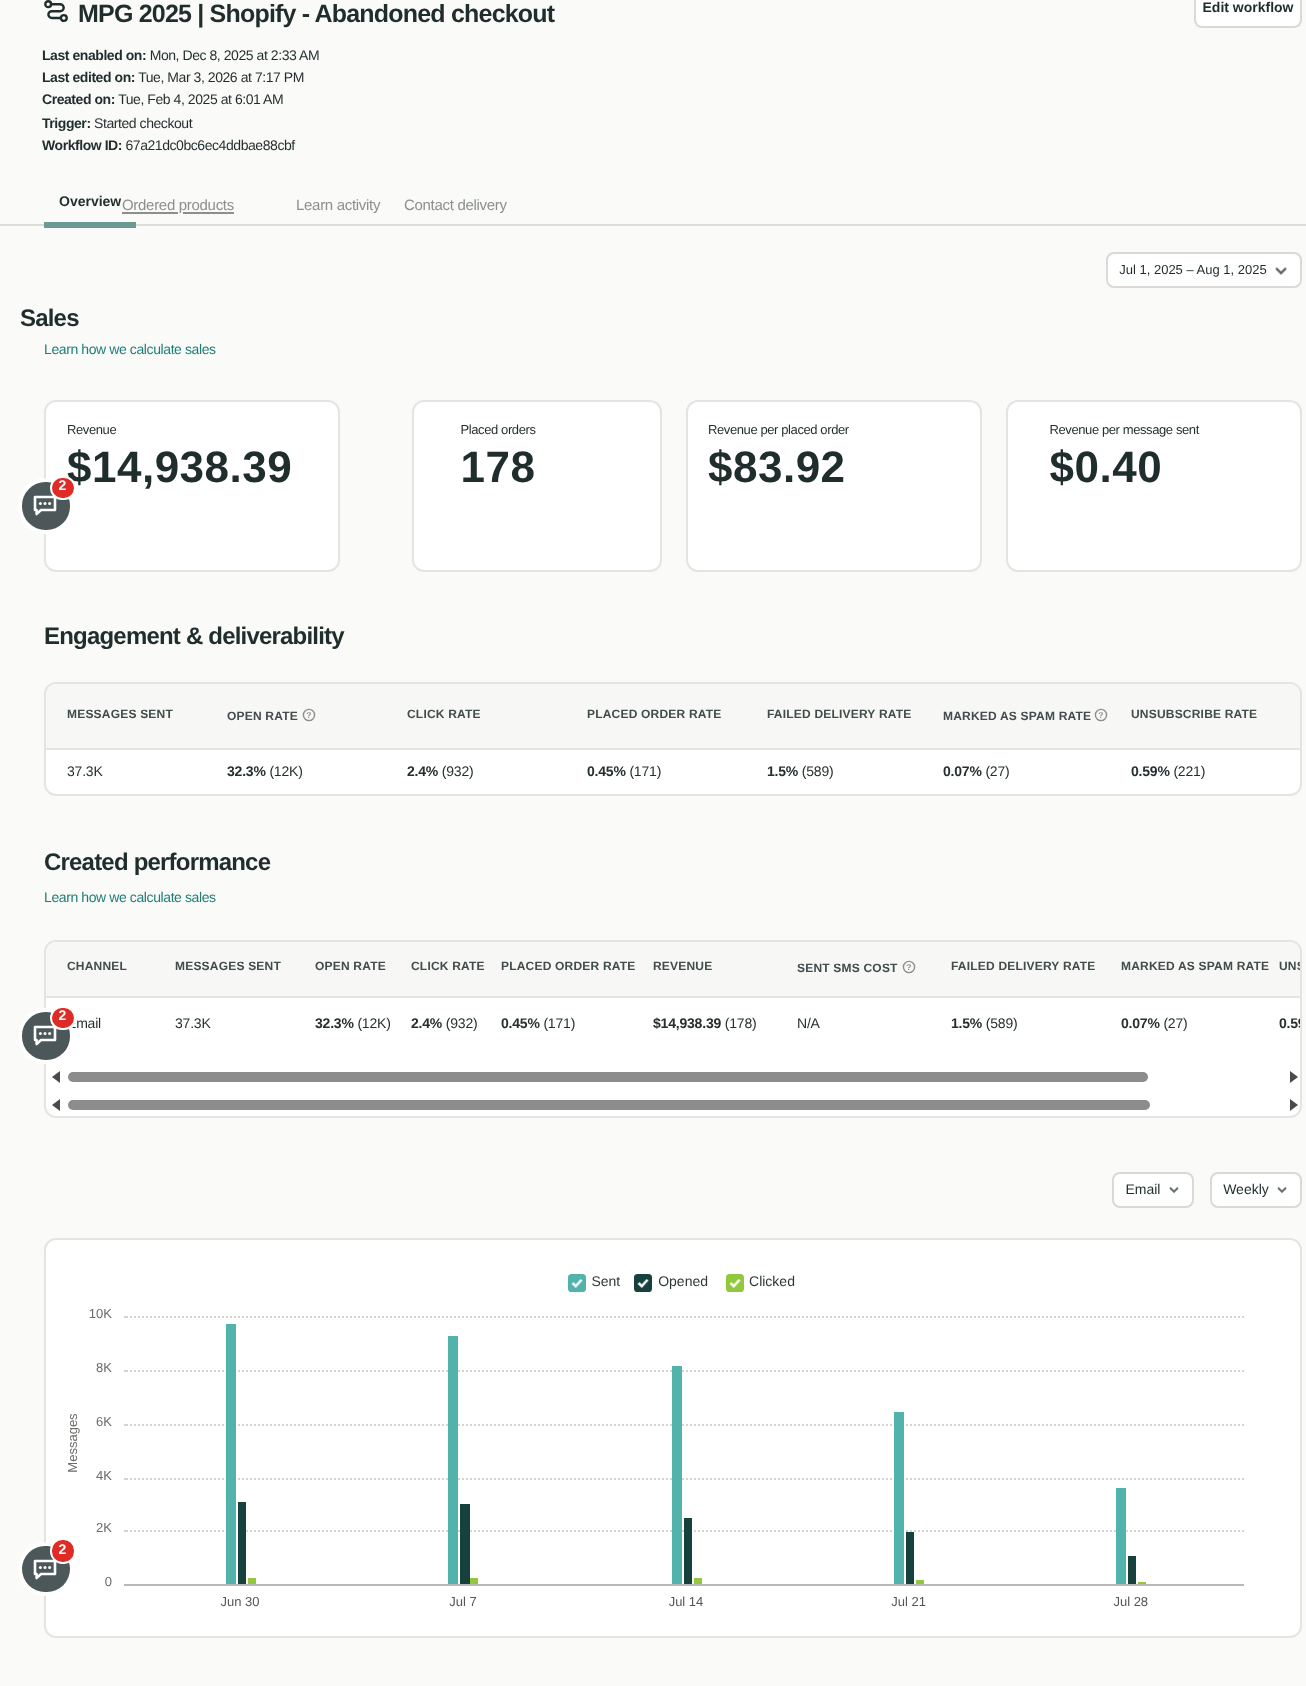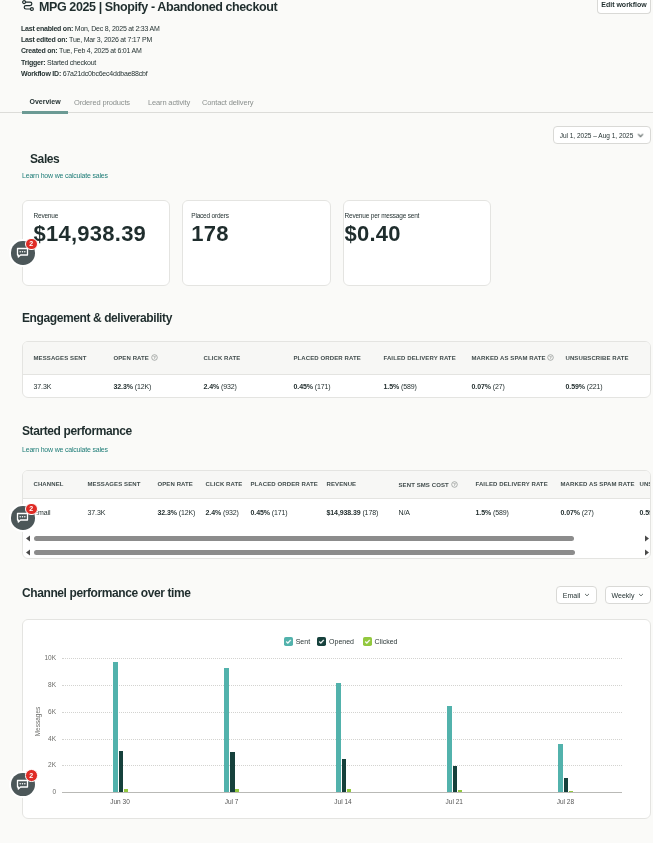--- a/index.html
+++ b/index.html
@@ -33,45 +33,49 @@
   <div class="abs" style="left:21px; top:23px; font-size:7px; letter-spacing:-0.22px; line-height:11.2px; color:#1f2d2d;">
     <div><b>Last enabled on:</b> Mon, Dec 8, 2025 at 2:33 AM</div>
     <div><b>Last edited on:</b> Tue, Mar 3, 2026 at 7:17 PM</div>
     <div><b>Created on:</b> Tue, Feb 4, 2025 at 6:01 AM</div>
     <div><b>Trigger:</b> Started checkout</div>
     <div><b>Workflow ID:</b> 67a21dc0bc6ec4ddbae88cbf</div>
   </div>
 
   <div class="abs" style="left:0; top:112px; width:653px; height:1px; background:#dcdcd9;"></div>
   <div class="abs" style="left:29.5px; top:98px; font-size:7px; font-weight:bold; color:#1f2d2d;">Overview</div>
-  <div class="abs" style="left:74px; top:97.5px; font-size:7.5px; letter-spacing:-0.15px; color:#8b908e;">Ordered products</div>
+  <div class="abs" style="left:61px; top:97.5px; font-size:7.5px; letter-spacing:-0.15px; color:#8b908e;text-decoration:underline;">Ordered products</div>
   <div class="abs" style="left:148px; top:97.5px; font-size:7.5px; letter-spacing:-0.15px; color:#8b908e;">Learn activity</div>
   <div class="abs" style="left:202px; top:97.5px; font-size:7.5px; letter-spacing:-0.15px; color:#8b908e;">Contact delivery</div>
   <div class="abs" style="left:22px; top:111px; width:46px; height:2.5px; background:#6b9a94;"></div>
 
   <div class="btn abs" style="left:553px; top:126px; width:98px; height:18px; font-size:6.5px; color:#1f2d2d; gap:4px;">
     <span>Jul 1, 2025 – Aug 1, 2025</span>
     <svg width="7" height="5" viewBox="0 0 10 7">
         <path d="M1.5 1.5 L5 5 L8.5 1.5" fill="none" stroke="#5a6462" stroke-width="1.6"></path>
       </svg>
   </div>
 
-  <div class="h2 abs" style="left:30px; top:151.5px;">Sales</div>
+  <div class="h2 abs" style="left:10px; top:151.5px;">Sales</div>
   <div class="link abs" style="left:22px; top:172px;">Learn how we calculate sales</div>
 
   <div class="abs" style="left:22px; top:200px; width:629px; display:grid; grid-template-columns:repeat(4,1fr); gap:12px;">
     <div class="card" style="height:86px; padding:11px 10.5px;">
       <div style="font-size:6.5px; letter-spacing:-0.2px; color:#1f2d2d;">Revenue</div>
       <div style="font-size:22px; line-height:1; font-weight:bold; margin-top:4px; letter-spacing:0.25px;">$14,938.39</div>
     </div>
-    <div class="card" style="height:86px; padding:11px 8px;">
+    <div class="card" style="height:86px; padding:11px 23px;margin-left:24px;">
       <div style="font-size:6.5px; letter-spacing:-0.2px; color:#1f2d2d;">Placed orders</div>
       <div style="font-size:22px; line-height:1; font-weight:bold; margin-top:4px; letter-spacing:0.25px;">178</div>
     </div>
-    <div class="card" style="height:86px; padding:11px 1px;">
+    <div class="card" style="height:86px; padding:11px 10.5px;">
+      <div style="font-size:6.5px; letter-spacing:-0.2px; color:#1f2d2d;">Revenue per placed order</div>
+      <div style="font-size:22px; line-height:1; font-weight:bold; margin-top:4px; letter-spacing:0.25px;">$83.92</div>
+    </div>
+    <div class="card" style="height:86px; padding:11px 21px;">
       <div style="font-size:6.5px; letter-spacing:-0.2px; color:#1f2d2d;">Revenue per message sent</div>
       <div style="font-size:22px; line-height:1; font-weight:bold; margin-top:4px; letter-spacing:0.25px;">$0.40</div>
     </div>
   </div>
 
   <div class="h2 abs" style="left:22px; top:310.5px;">Engagement &amp; deliverability</div>
 
   <div class="card abs" style="left:22px; top:341px; width:629px; height:57px; overflow:hidden;">
     <table>
       <colgroup>
@@ -105,21 +109,21 @@
         <td><b>2.4%</b> (932)</td>
         <td><b>0.45%</b> (171)</td>
         <td><b>1.5%</b> (589)</td>
         <td><b>0.07%</b> (27)</td>
         <td><b>0.59%</b> (221)</td>
       </tr>
     </tbody>
       </table>
   </div>
 
-  <div class="h2 abs" style="left:22px; top:423.5px;">Started performance</div>
+  <div class="h2 abs" style="left:22px; top:423.5px;">Created performance</div>
   <div class="link abs" style="left:22px; top:445.5px;">Learn how we calculate sales</div>
 
   <div class="card abs" style="left:22px; top:470px; width:629px; height:89px; overflow:hidden;">
     <table>
       <colgroup>
           <col style="width:54px">
           <col style="width:70px">
           <col style="width:48px">
           <col style="width:45px">
           <col style="width:76px">
@@ -170,21 +174,20 @@
 
     <div class="abs" style="left:2px; top:78px;"><svg width="6" height="7" viewBox="0 0 6 7">
           <path d="M5 0.5 L1 3.5 L5 6.5 Z" fill="#4a4a4a"></path>
         </svg></div>
     <div class="abs" style="left:11px; top:78.5px; width:541px; height:5.5px; background:#8c8c8c; border-radius:3px;"></div>
     <div class="abs" style="left:621px; top:78px;"><svg width="6" height="7" viewBox="0 0 6 7">
           <path d="M1 0.5 L5 3.5 L1 6.5 Z" fill="#4a4a4a"></path>
         </svg></div>
   </div>
 
-  <div class="h2 abs" style="left:22px; top:585.5px;">Channel performance over time</div>
   <div class="btn abs" style="left:556px; top:586px; width:41px; height:18px; font-size:7px; gap:4px;">
     <span>Email</span>
     <svg width="6" height="4" viewBox="0 0 10 7">
         <path d="M1.5 1.5 L5 5 L8.5 1.5" fill="none" stroke="#5a6462" stroke-width="1.6"></path>
       </svg>
   </div>
   <div class="btn abs" style="left:605px; top:586px; width:46px; height:18px; font-size:7px; gap:4px;">
     <span>Weekly</span>
     <svg width="6" height="4" viewBox="0 0 10 7">
         <path d="M1.5 1.5 L5 5 L8.5 1.5" fill="none" stroke="#5a6462" stroke-width="1.6"></path>

